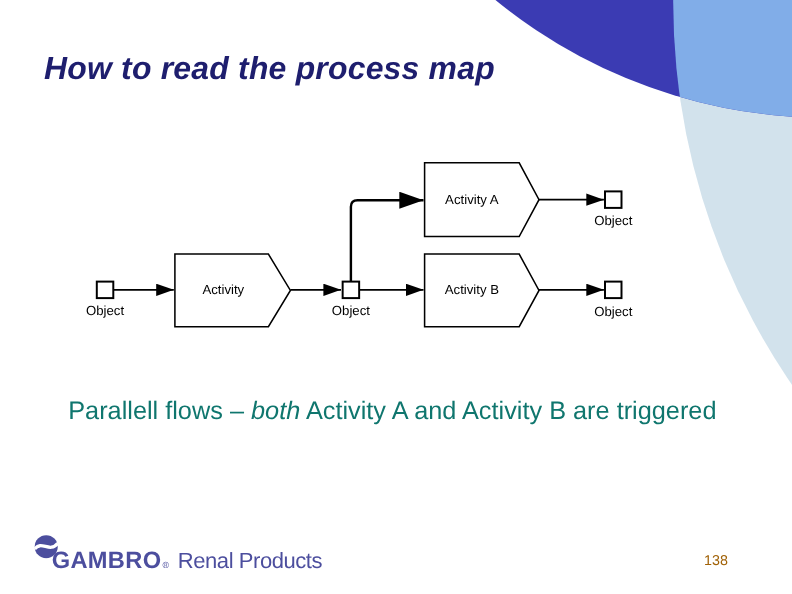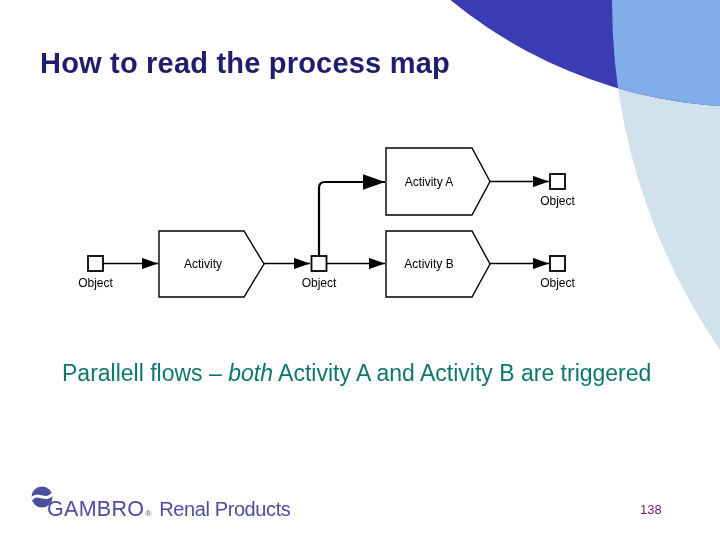--- a/index.html
+++ b/index.html
@@ -3,40 +3,40 @@
 <meta charset="utf-8">
 <style>
   html,body{margin:0;padding:0;}
   body{
     width:720px;height:540px;position:relative;overflow:hidden;
     background:#ffffff;font-family:"Liberation Sans",sans-serif;
   }
   #deco-and-diagram{position:absolute;left:0;top:0;width:720px;height:540px;}
   .slide-title{
     position:absolute;left:40px;top:47px;width:560px;
-    font-size:29px;font-weight:bold;color:#1E1E6E;letter-spacing:0.2px;
+    font-size:29px;font-weight:bold;color:#1E1E6E;letter-spacing:0.2px;font-style:italic;
   }
   .caption{
     position:absolute;left:62px;top:360px;width:640px;
     font-size:23px;color:#0f766e;white-space:nowrap;
   }
   .caption .em{font-style:italic;}
   .page-number{
     position:absolute;left:640px;top:502px;width:40px;
-    font-size:13px;color:#701a75;
+    font-size:13px;color:#a16207;
   }
   .logo{
     position:absolute;left:31px;top:485px;height:36px;display:flex;align-items:flex-start;
   }
   .logo .mark{width:22px;height:22px;margin-top:1px;}
   .logo .wordmark{
     margin-left:-6px;margin-top:12px;display:flex;align-items:baseline;
     color:#4C4E9E;white-space:nowrap;
   }
-  .logo .brand{font-size:21.5px;font-weight:normal;letter-spacing:0.3px;}
+  .logo .brand{font-size:21.5px;font-weight:bold;letter-spacing:0.3px;}
   .logo .reg{font-size:8px;margin-left:1px;}
   .logo .suffix{font-size:20px;letter-spacing:-0.4px;margin-left:8px;}
   svg text{font-family:"Liberation Sans",sans-serif;}
 </style>
 </head>
 <body>
 
 <svg id="deco-and-diagram" viewBox="0 0 720 540" xmlns="http://www.w3.org/2000/svg">
 
   <g>

